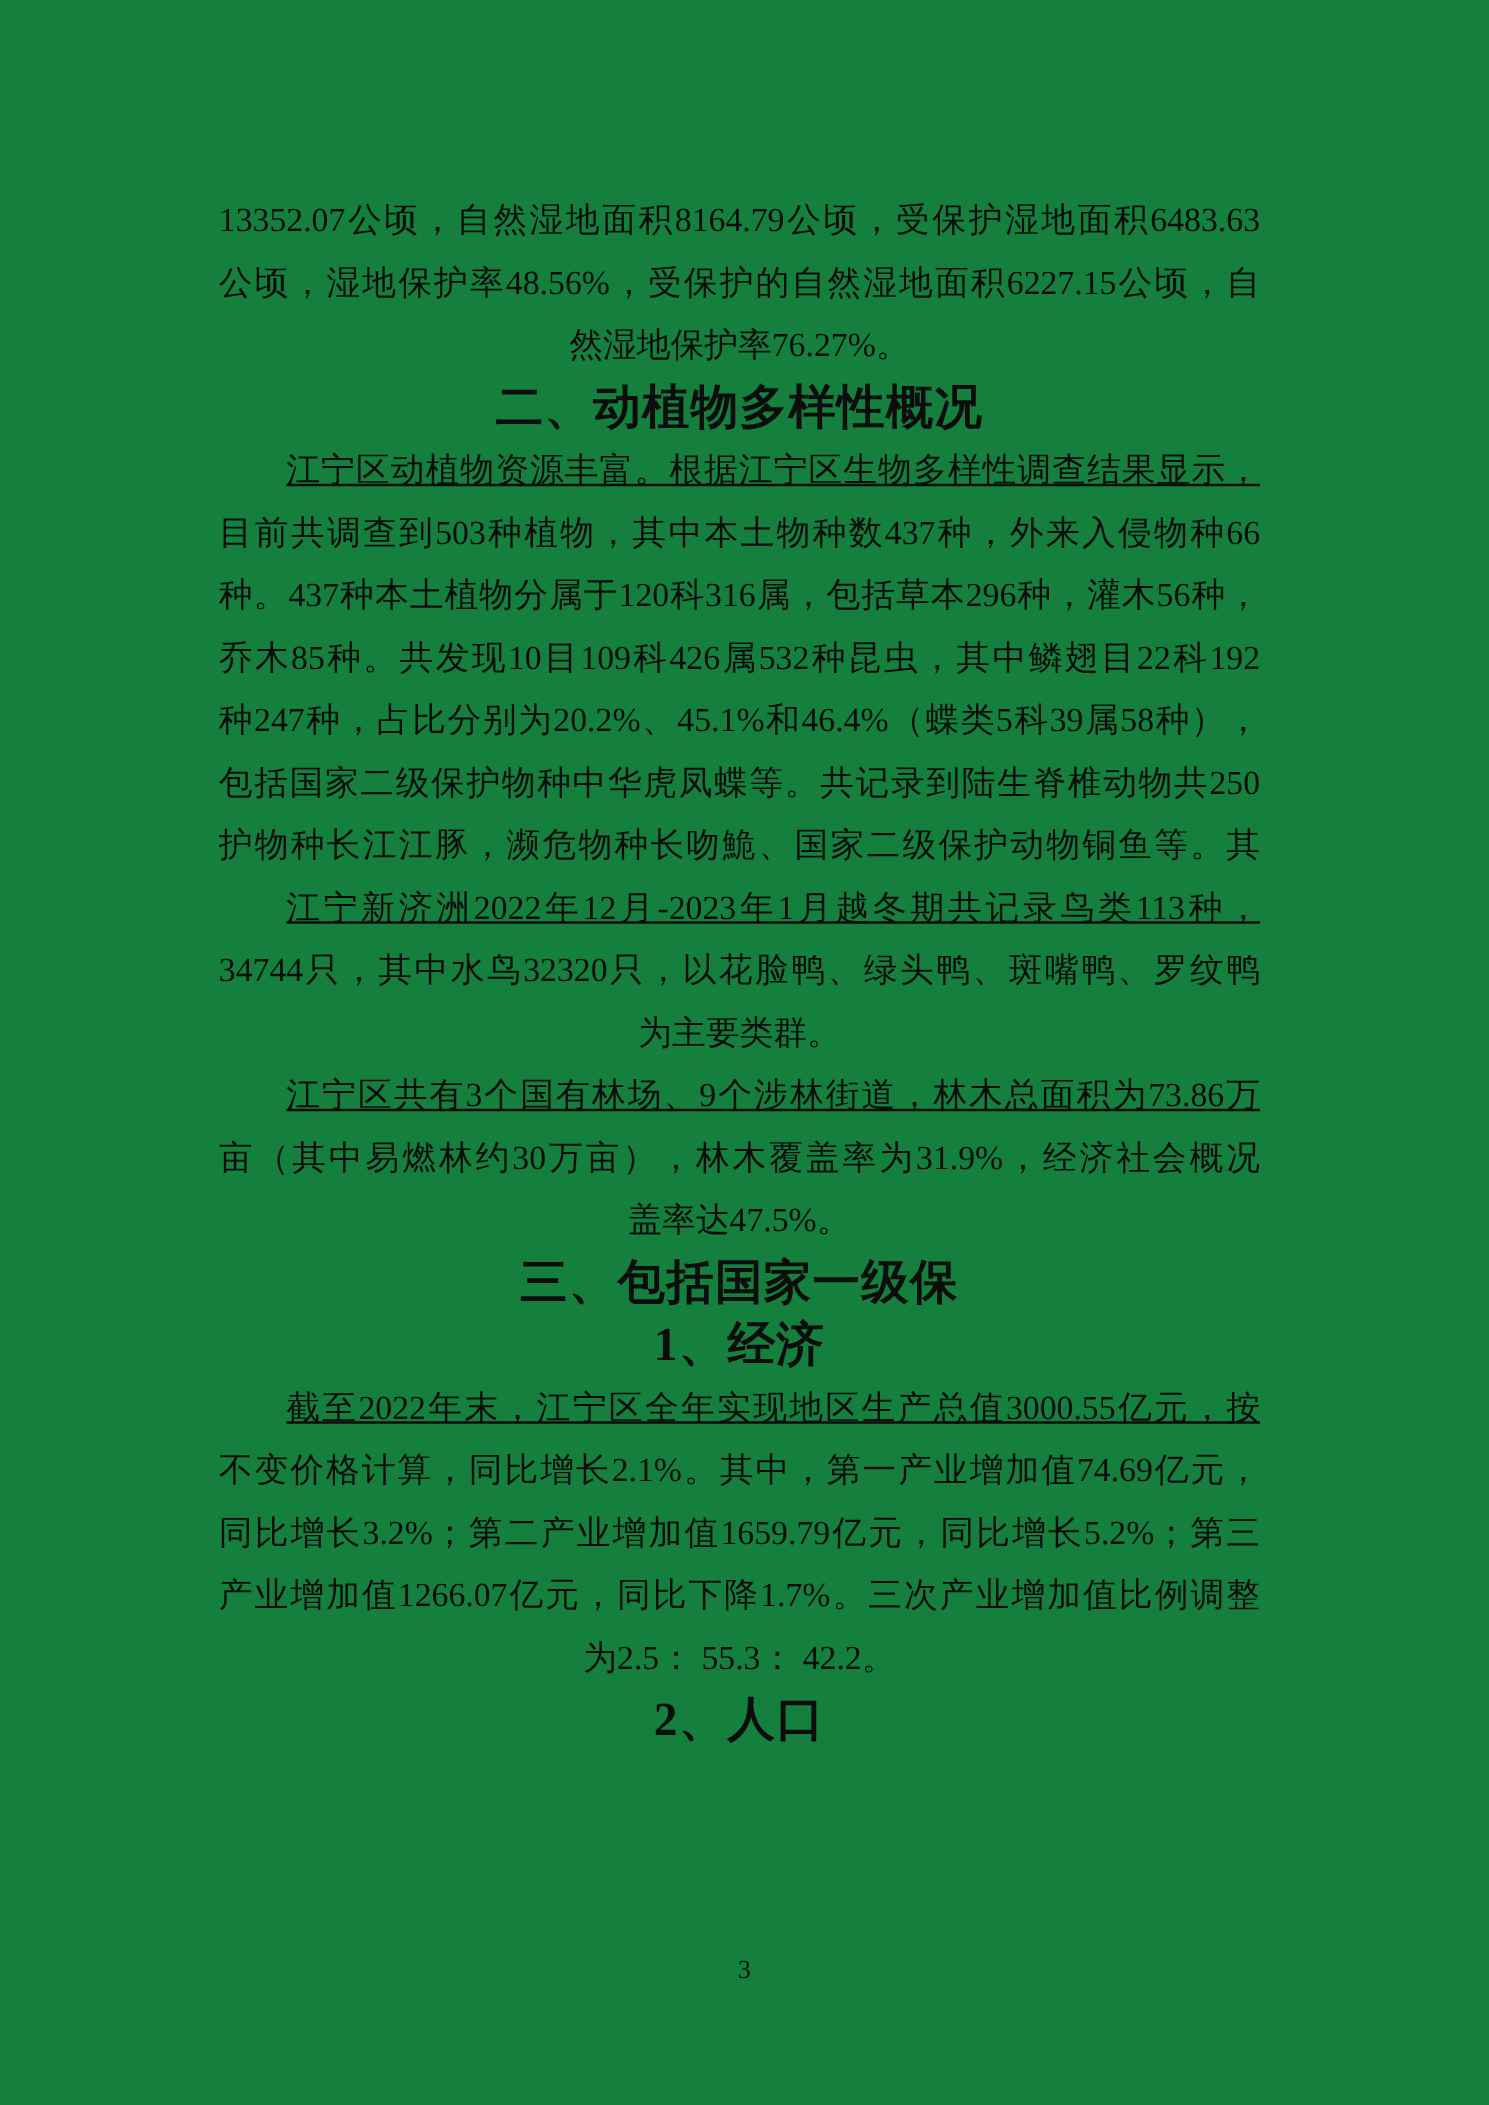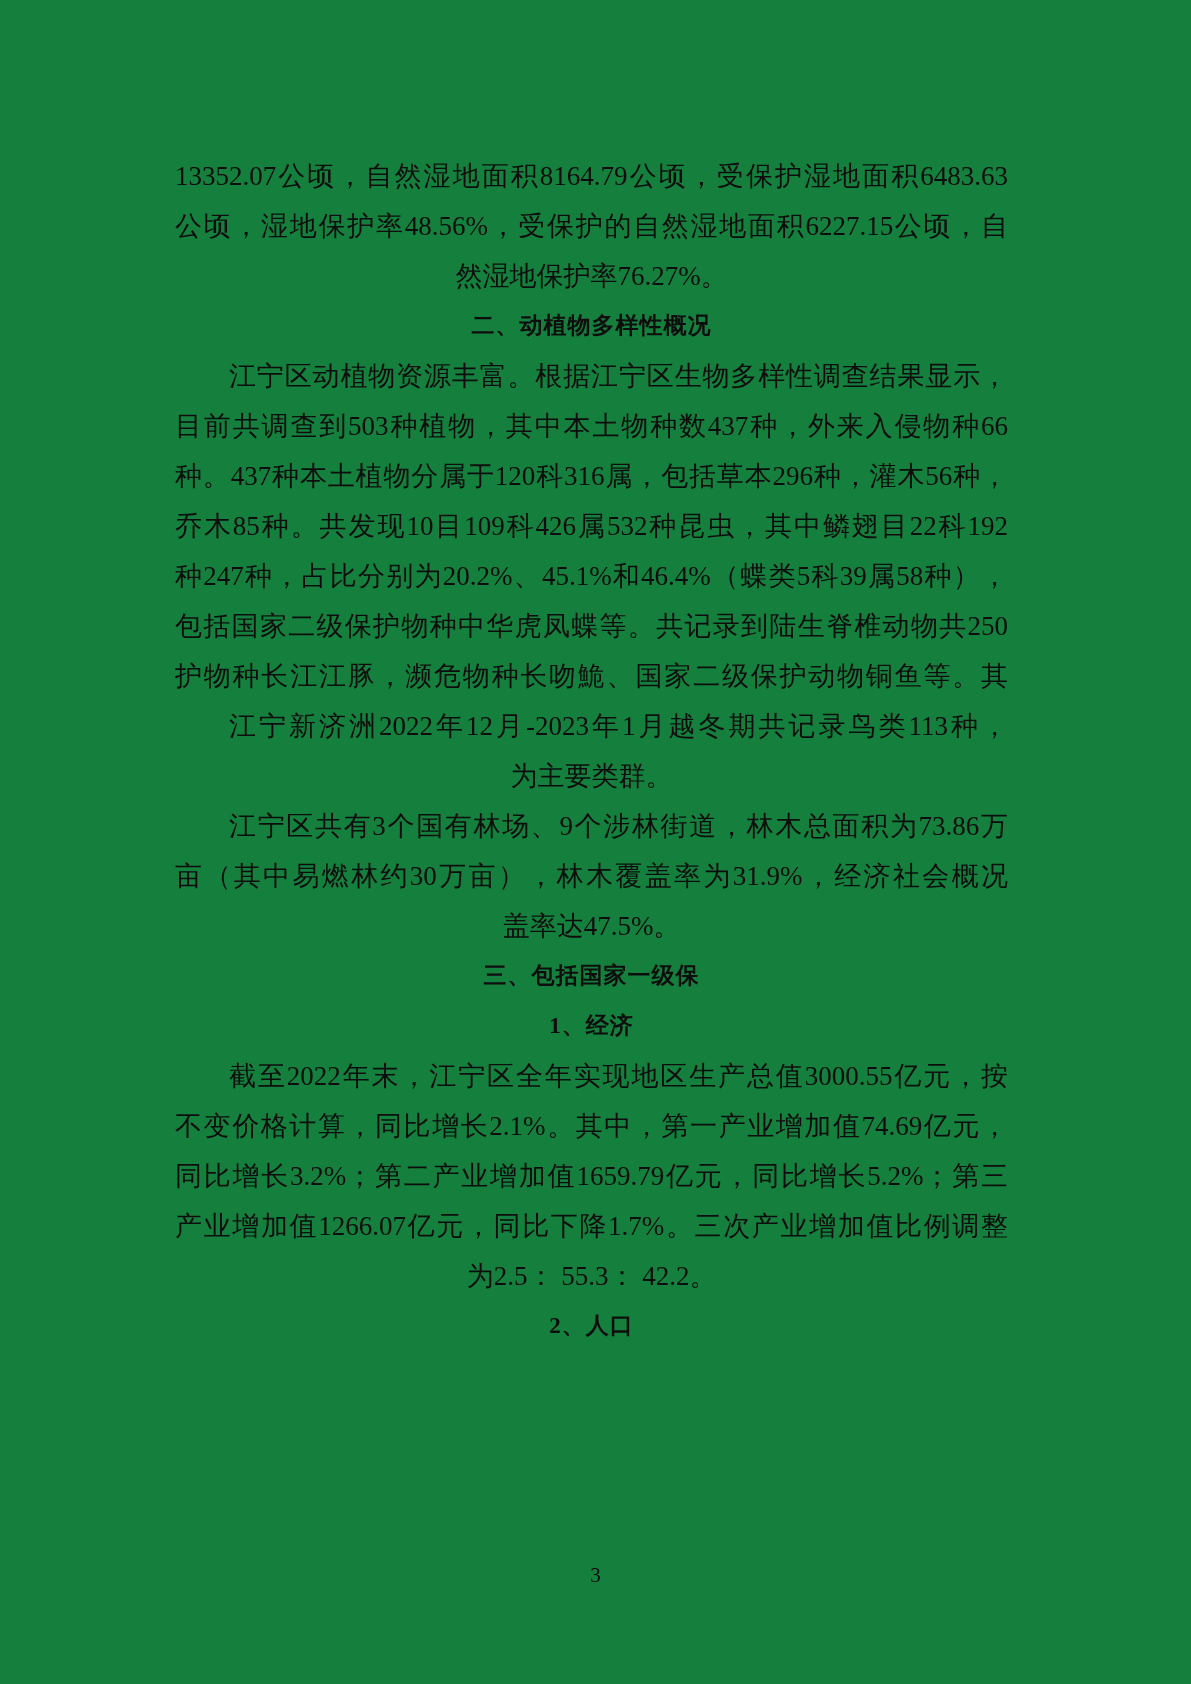--- a/index.html
+++ b/index.html
@@ -29,24 +29,25 @@
     font-size: 27px;
     text-align: center;
     white-space: normal;
   }
   .line.justify {
     text-align: justify;
     text-align-last: justify;
   }
   .line.indent {
     text-indent: 54px;
+    text-decoration: underline;
   }
   .block.heading .line {
     font-weight: 700;
-    font-size: 23px;
+    font-size: 38px;
     letter-spacing: 1px;
   }
   .page-number {
     position: absolute;
     top: 1562px;
     left: 0;
     width: 100%;
     text-align: center;
     font-size: 21px;
     line-height: 26px;
@@ -70,20 +71,21 @@
         <div class="line justify indent">江宁区动植物资源丰富。根据江宁区生物多样性调查结果显示，</div>
         <div class="line justify">目前共调查到503种植物，其中本土物种数437种，外来入侵物种66</div>
         <div class="line justify">种。437种本土植物分属于120科316属，包括草本296种，灌木56种，</div>
         <div class="line justify">乔木85种。共发现10目109科426属532种昆虫，其中鳞翅目22科192</div>
         <div class="line justify">种247种，占比分别为20.2%、45.1%和46.4%（蝶类5科39属58种），</div>
         <div class="line justify">包括国家二级保护物种中华虎凤蝶等。共记录到陆生脊椎动物共250</div>
         <div class="line justify">护物种长江江豚，濒危物种长吻鮠、国家二级保护动物铜鱼等。其</div>
       </div>
       <div class="block body">
         <div class="line justify indent">江宁新济洲2022年12月-2023年1月越冬期共记录鸟类113种，</div>
+        <div class="line justify">34744只，其中水鸟32320只，以花脸鸭、绿头鸭、斑嘴鸭、罗纹鸭</div>
         <div class="line">为主要类群。</div>
       </div>
       <div class="block body">
         <div class="line justify indent">江宁区共有3个国有林场、9个涉林街道，林木总面积为73.86万</div>
         <div class="line justify">亩（其中易燃林约30万亩），林木覆盖率为31.9%，经济社会概况</div>
         <div class="line">盖率达47.5%。</div>
       </div>
       <div class="block heading">
         <div class="line">三、包括国家一级保</div>
       </div>

